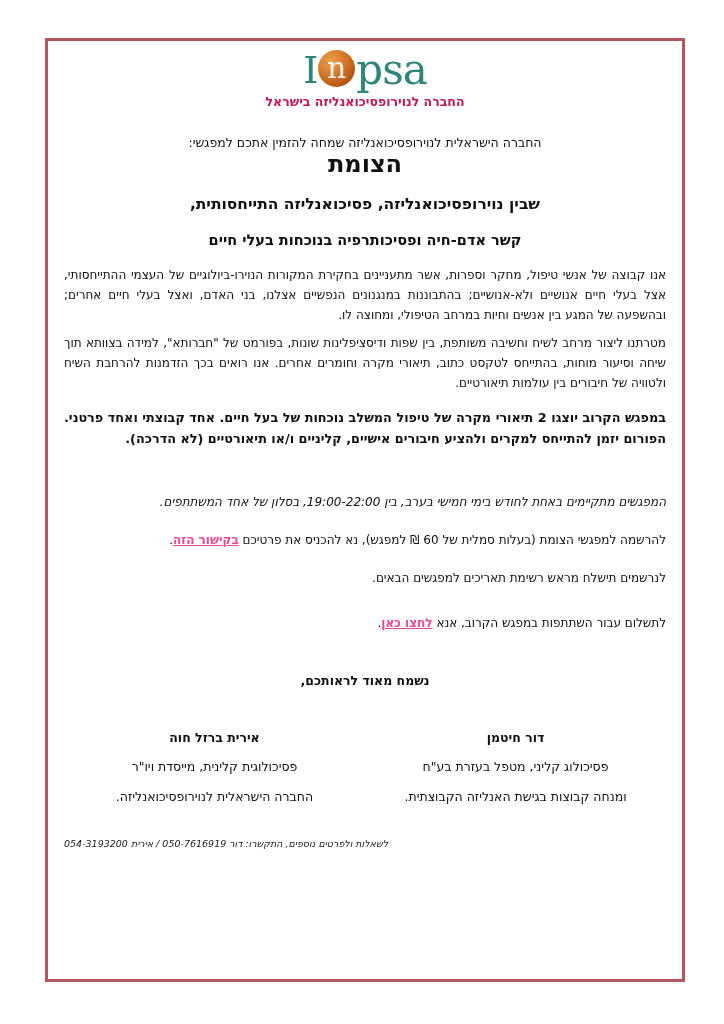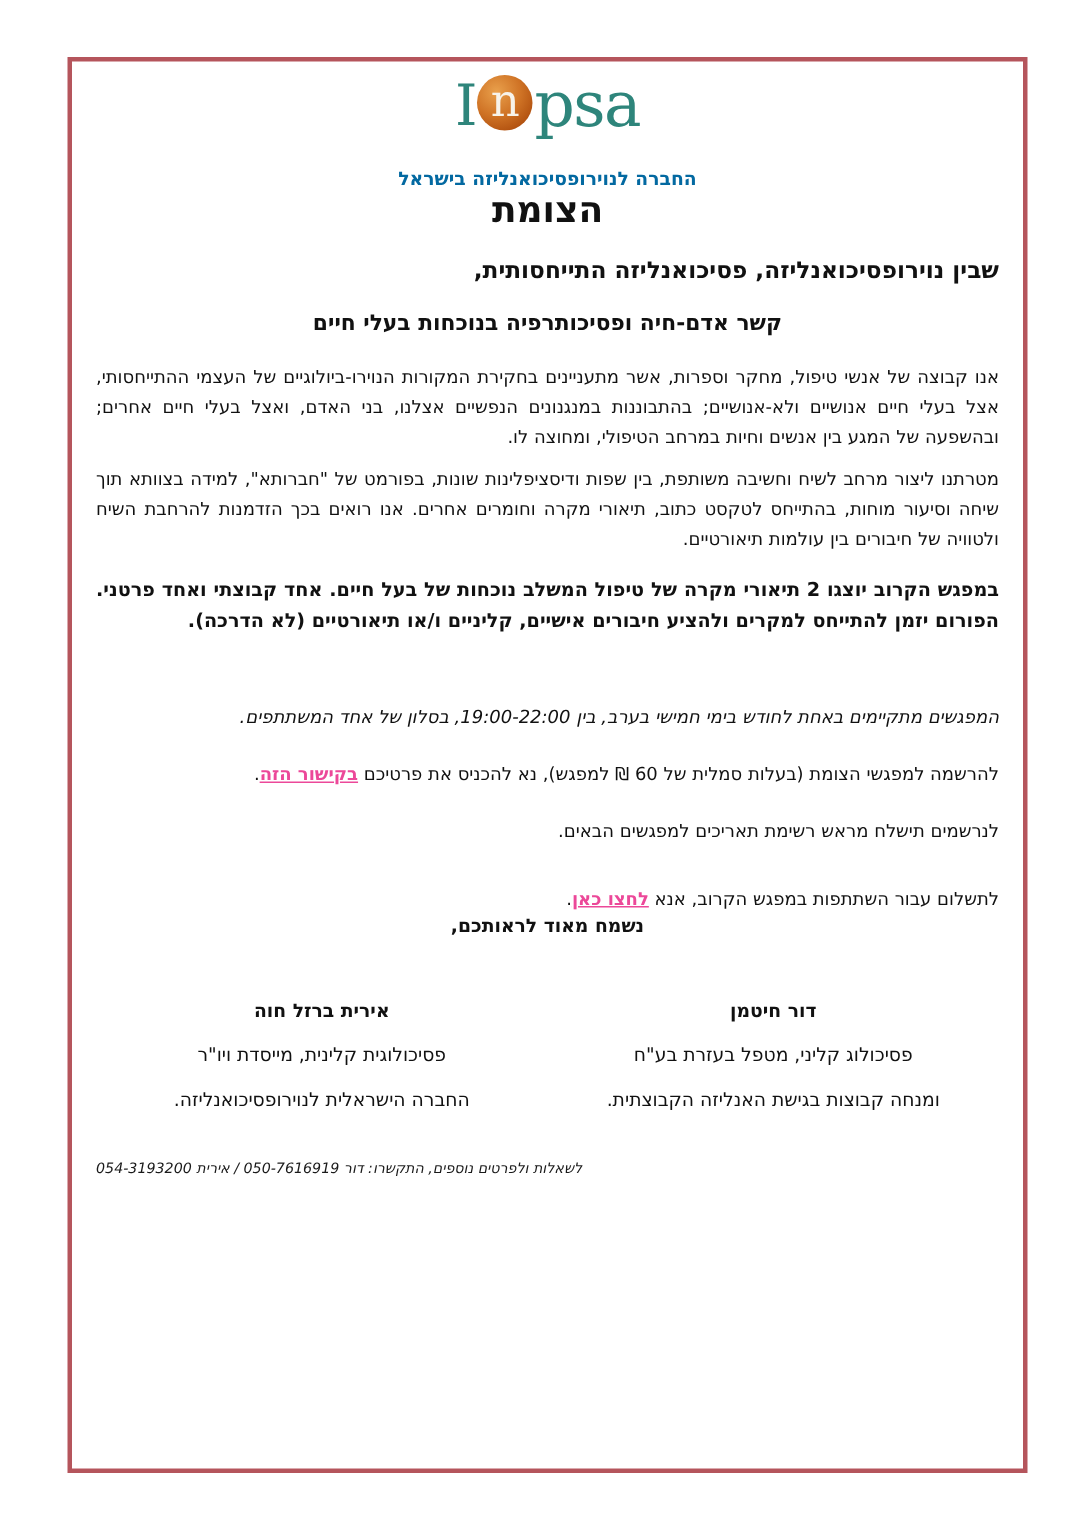--- a/index.html
+++ b/index.html
@@ -37,44 +37,44 @@
     display:inline-flex; align-items:center; justify-content:center;
     width:37px; height:37px; border-radius:50%;
     background:radial-gradient(circle at 35% 30%, #e9a04c 0%, #d07426 45%, #b55512 75%, #9c430e 100%);
     margin:0 1px; position:relative; top:-2px;
   }
   .logo-circle .n {
     color:#f7f3ea; font-size:30px; line-height:1;
     font-family:"DejaVu Serif", serif; letter-spacing:0;
   }
   .tagline {
-    text-align:center; margin-top:20px;
-    color:#0369a1; font-size:12.5px; font-weight:700;
+    text-align:center; margin-top:3px;
+    color:#be185d; font-size:12.5px; font-weight:700;
   }
   
   .intro  { text-align:center; margin-top:26px; font-size:12.5px; }
   .title  { text-align:center; font-size:24px; font-weight:700; }
-  .sub1   { margin-top:17px; font-size:15.5px; font-weight:700; }
+  .sub1   { text-align:center; margin-top:17px; font-size:15.5px; font-weight:700; }
   .sub2   { text-align:center; margin-top:19px; font-size:14.5px; font-weight:700; }
   
   .para { font-size:12px; line-height:1.65; text-align:justify; }
   .para1 { margin-top:18px; }
   .para2 { margin-top:9px; }
   .para3 { margin-top:13px; font-size:12.8px; font-weight:700; }
   .line  { font-size:12px; line-height:1.6; }
   .schedule { margin-top:44px;font-style:italic; }
   .reg      { margin-top:19px; }
   .dates    { margin-top:19px; }
   .next     { margin-top:26px; font-weight:700; }
   .next .u  { text-decoration:underline; }
   .pay      { margin-top:25px; }
   a.link {
     color:#ec4899; font-weight:700; text-decoration:underline; cursor:pointer;
   }
-  .closing { text-align:center; font-weight:700; font-size:12.5px; }
+  .closing { margin-top:40px; text-align:center; font-weight:700; font-size:12.5px; }
   
   .sigs { display:flex; margin-top:42px; }
   .sig  { width:50%; text-align:center; font-size:12.5px; }
   .sig .name  { font-weight:700; }
   .sig .role1 { margin-top:14px; }
   .sig .role2 { margin-top:15px; }
   
   .footer {
     margin-top:34px; text-align:left;
     font-size:9.5px; font-style:italic; color:#1a1a1a;
@@ -91,20 +91,21 @@
         <span class="wordmark">
           <span class="lead">I</span>
           <span class="logo-circle">
             <span class="n">n</span>
           </span>
           <span>psa</span>
         </span>
       </div>
       <div class="tagline">החברה לנוירופסיכואנליזה בישראל</div>
 
+      <div class="intro">החברה הישראלית לנוירופסיכואנליזה שמחה להזמין אתכם למפגשי:</div>
       <div class="title">הצומת</div>
       <div class="sub1">שבין נוירופסיכואנליזה, פסיכואנליזה התייחסותית,</div>
       <div class="sub2">קשר אדם-חיה ופסיכותרפיה בנוכחות בעלי חיים</div>
 
       <p class="para para1">אנו קבוצה של אנשי טיפול, מחקר וספרות, אשר מתעניינים בחקירת המקורות הנוירו-ביולוגיים של העצמי ההתייחסותי, אצל בעלי חיים אנושיים ולא-אנושיים; בהתבוננות במנגנונים הנפשיים אצלנו, בני האדם, ואצל בעלי חיים אחרים; ובהשפעה של המגע בין אנשים וחיות במרחב הטיפולי, ומחוצה לו.</p>
       <p class="para para2">מטרתנו ליצור מרחב לשיח וחשיבה משותפת, בין שפות ודיסציפלינות שונות, בפורמט של "חברותא", למידה בצוותא תוך שיחה וסיעור מוחות, בהתייחס לטקסט כתוב, תיאורי מקרה וחומרים אחרים. אנו רואים בכך הזדמנות להרחבת השיח ולטוויה של חיבורים בין עולמות תיאורטיים.</p>
       <p class="para para3">במפגש הקרוב יוצגו 2 תיאורי מקרה של טיפול המשלב נוכחות של בעל חיים. אחד קבוצתי ואחד פרטני. הפורום יזמן להתייחס למקרים ולהציע חיבורים אישיים, קליניים ו/או תיאורטיים (לא הדרכה).</p>
 
       <p class="line schedule">המפגשים מתקיימים באחת לחודש בימי חמישי בערב, בין 19:00-22:00, בסלון של אחד המשתתפים.</p>
 

